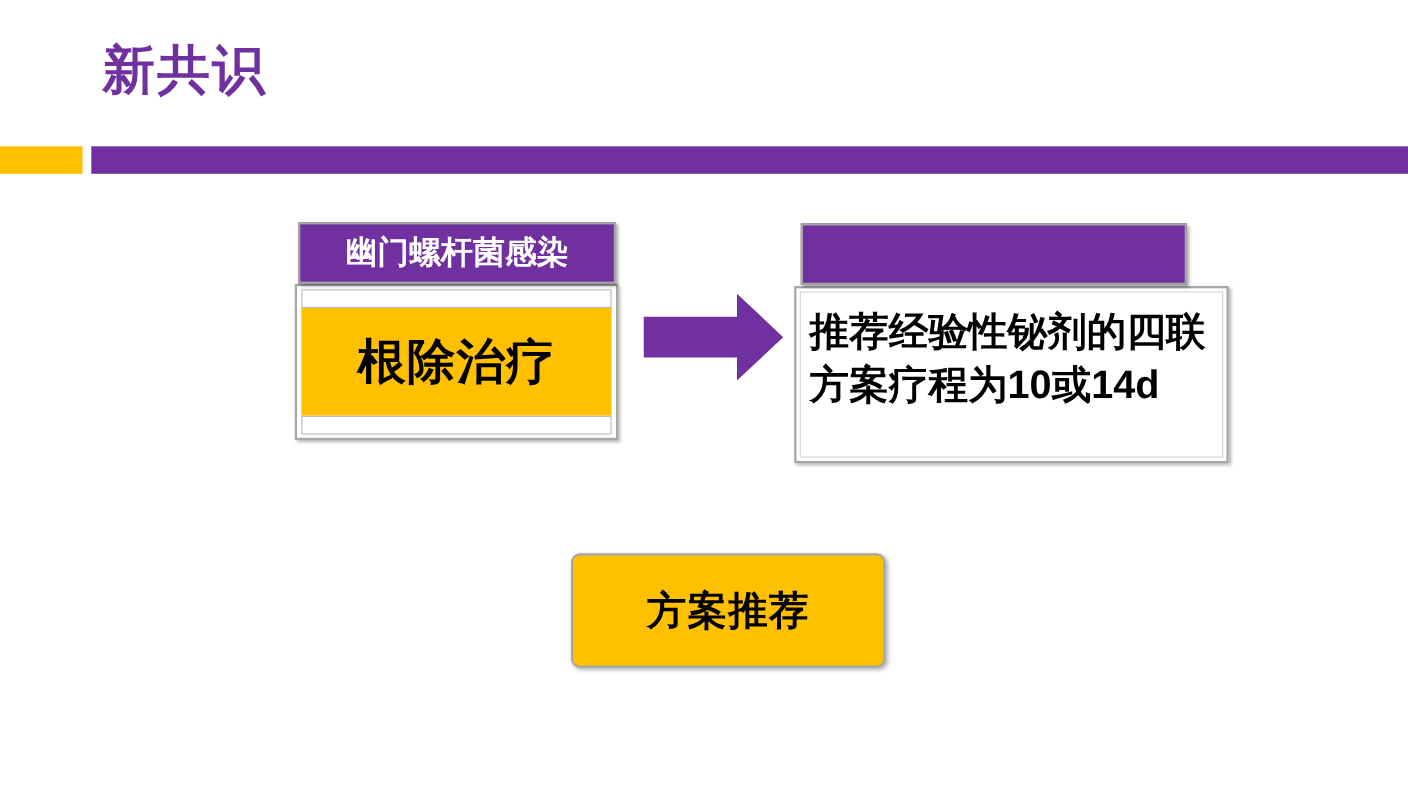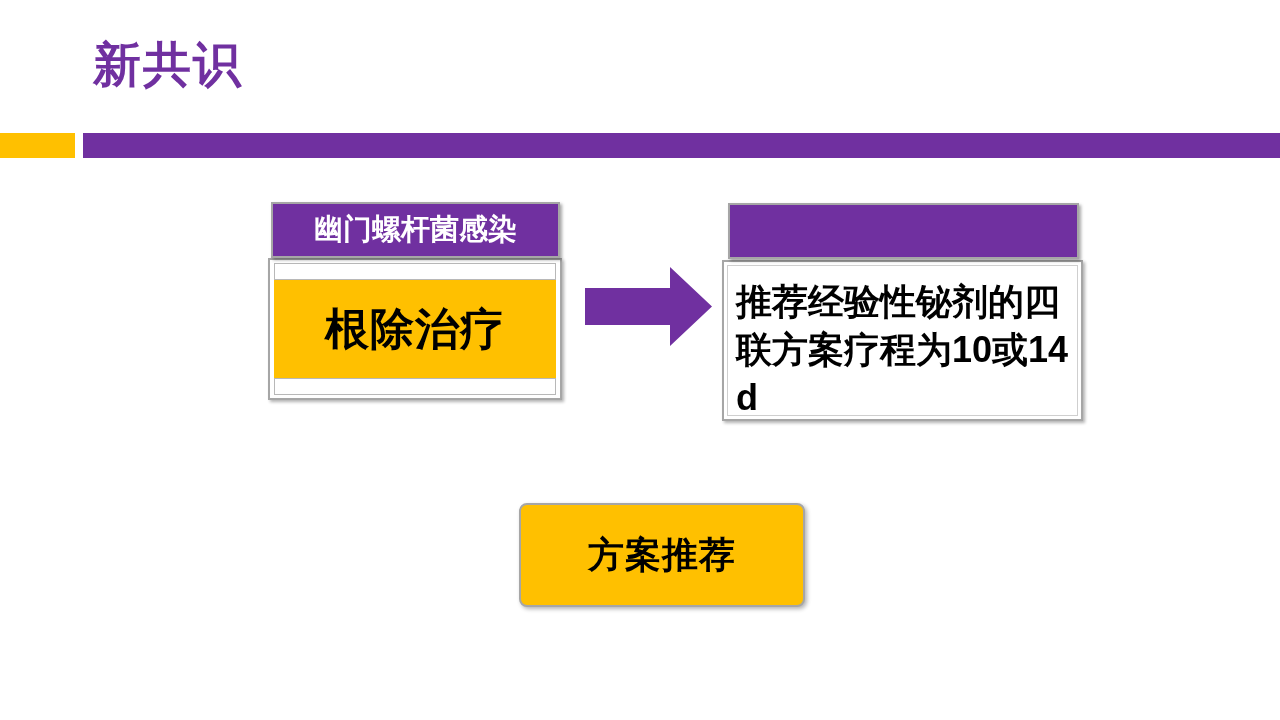--- a/index.html
+++ b/index.html
@@ -108,21 +108,21 @@
     align-items: center;
     justify-content: center;
     font-size: 44px;
     font-weight: 800;
     color: var(--text_black, #000000);
     letter-spacing: 1px;
   }
   .card-body.right {
     left: 722px;
     top: 260px;
-    width: 361px;
+    width: 395px;
     height: 161px;
     box-shadow: inset 0 0 0 3px #ffffff, inset 0 0 0 4px #cfcfcf, 2px 2px 3px rgba(0,0,0,0.3);
     padding: 16px 8px 6px 12px;
     font-size: 36px;
     line-height: 48px;
     font-weight: 800;
     color: var(--text_black, #000000);
     word-break: break-all;
   }
 

